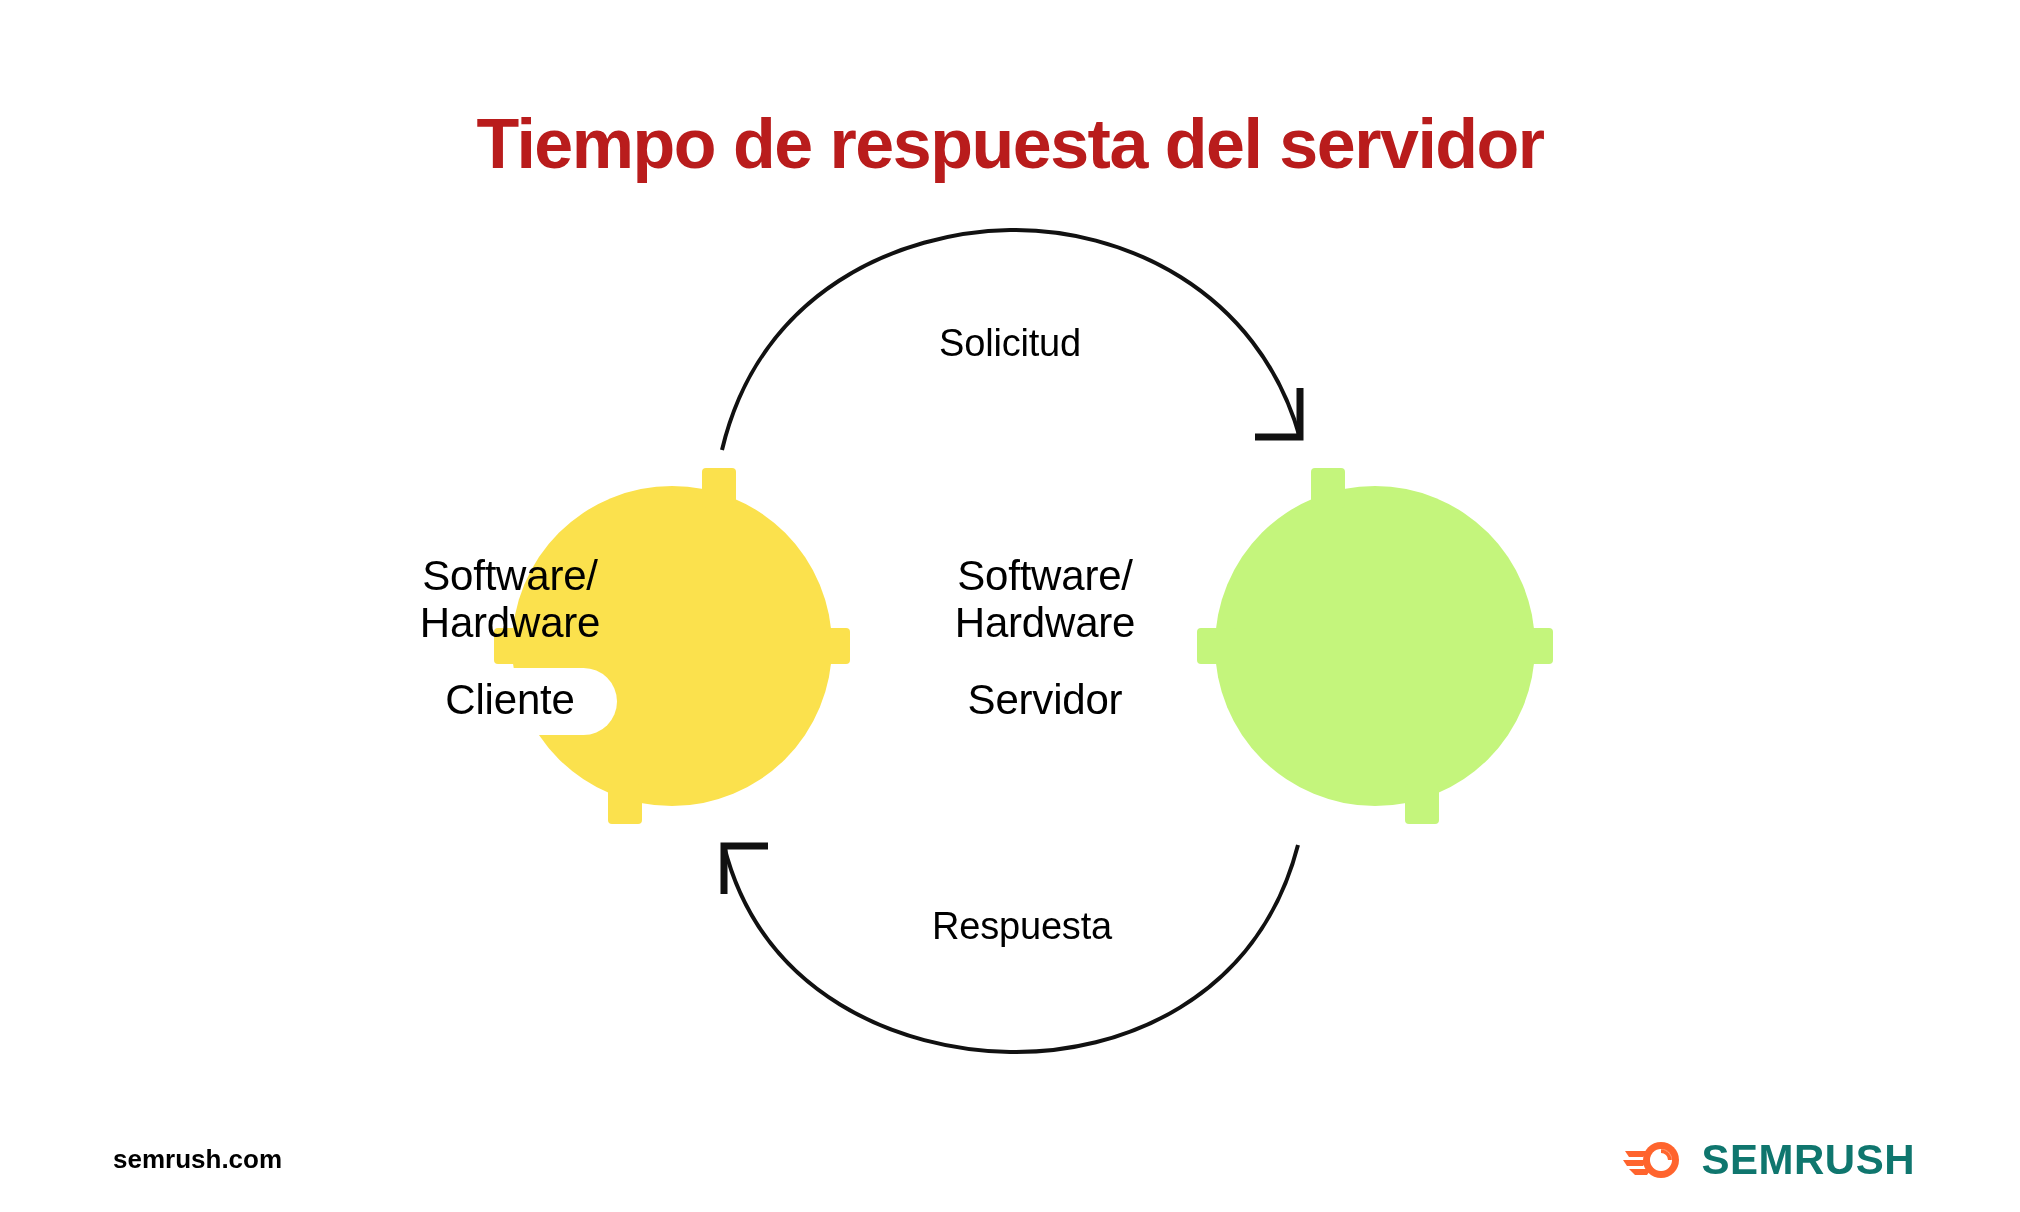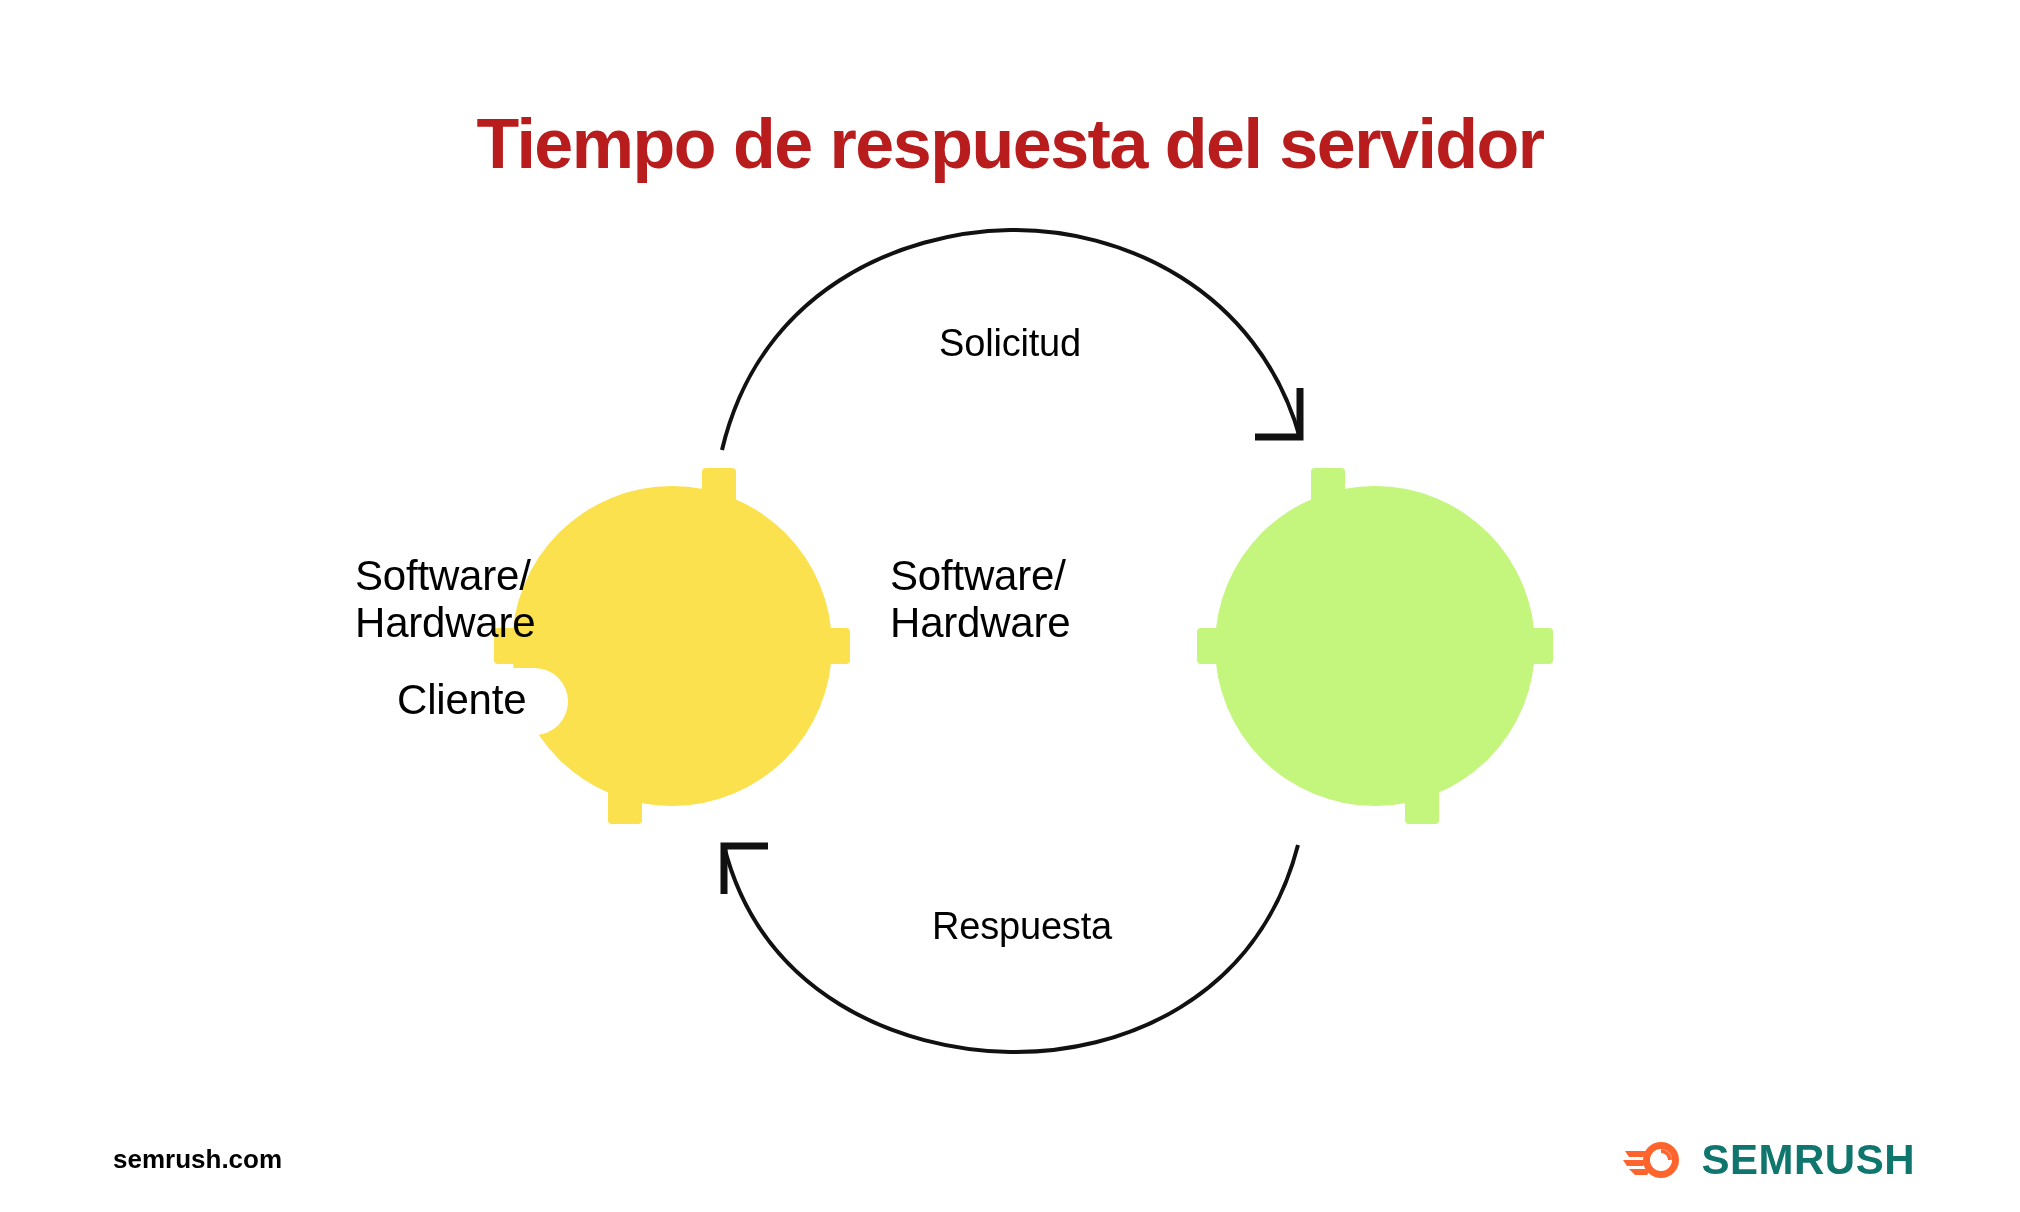--- a/index.html
+++ b/index.html
@@ -50,20 +50,21 @@
     left: 0;
     top: 0;
     width: 2020px;
     height: 1212px;
     overflow: visible;
   }
 
   
   .node-text {
     position: absolute;
+    text-align: center;
     color: #000000;
     pointer-events: none;
   }
   .node-title {
     font-size: 42px;
     font-weight: normal;
     line-height: 1.12;
     letter-spacing: -0.2px;
   }
   .pill {
@@ -185,20 +186,23 @@
       <div class="node-pill-wrap">
         <span class="pill">Cliente</span>
       </div>
     </div>
 
     <div class="node-text right-node-text">
       <div class="node-title">
         <div>Software/</div>
         <div>Hardware</div>
       </div>
+      <div class="node-pill-wrap">
+        <span class="pill">Servidor</span>
+      </div>
     </div>
   </div>
 
   <div class="footer-url">semrush.com</div>
 
   <div class="footer-logo">
     <svg class="logo-mark" viewBox="0 0 62 44" xmlns="http://www.w3.org/2000/svg">
 
       <path d="M2 13 L26 13 L20 19 L6 19 Z" fill="#FF642D"></path>
       <path d="M0 22 L24 22 L20 28 L4 28 Z" fill="#FF642D"></path>

